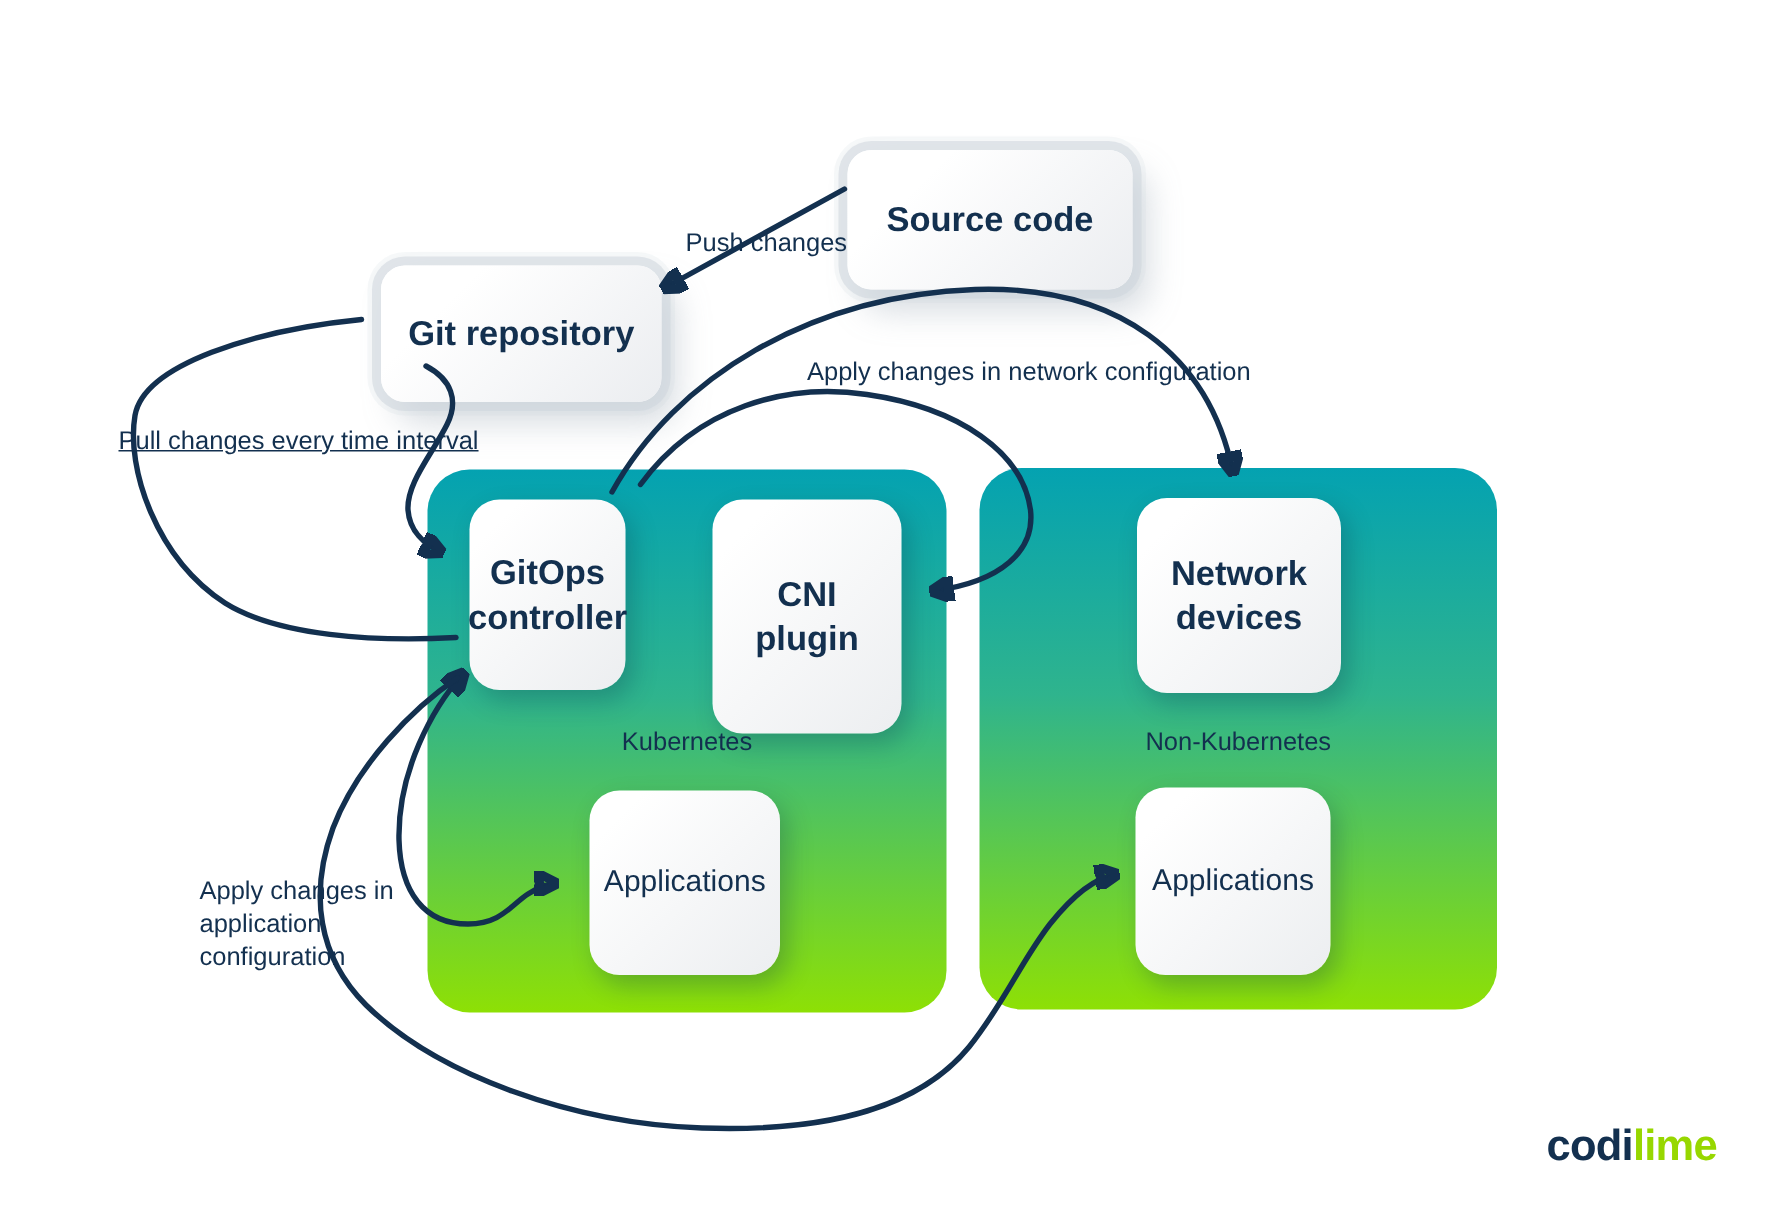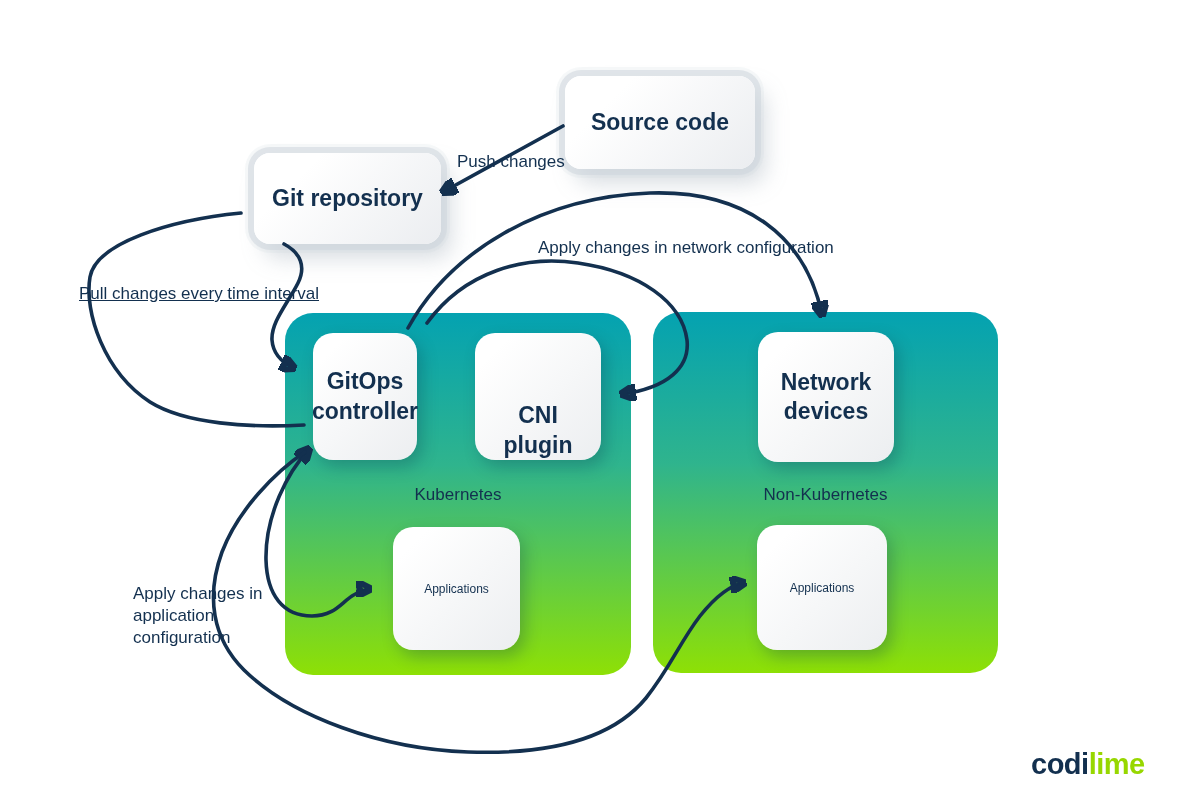--- a/index.html
+++ b/index.html
@@ -24,35 +24,36 @@
     text-align: center;
     box-sizing: border-box;
   }
   
   .halo-box {
     border-radius: 16px;
     background: linear-gradient(135deg, #ffffff 25%, #ebedf0 100%);
     box-shadow: 0 0 0 6px rgba(206,214,221,0.55),
                 0 0 0 9px rgba(206,214,221,0.18),
                 10px 14px 22px rgba(140,155,168,0.35);
+    margin-top: 24px;
   }
   
   .inner-box {
     border-radius: 20px;
     background: linear-gradient(135deg, #ffffff 15%, #edeff1 95%);
     box-shadow: 5px 7px 16px rgba(8,55,75,0.28);
   }
   .node-title {
     font-size: 23px;
     font-weight: bold;
     line-height: 1.28;
     padding: 0 14px;
   }
   .node-sub {
-    font-size: 12px;
+    font-size: 20px;
     font-weight: normal;
   }
   
   .env-box {
     position: absolute;
     border-radius: 28px;
     background: linear-gradient(180deg, #04a2b1 0%, #2fb48d 42%, #8ee005 100%);
   }
   .env-label {
     position: absolute;
@@ -111,21 +112,21 @@
   </div>
 
   <div class="node halo-box" style="left:254px; top:153px; width:187px; height:91px;">
     <div class="node-title">Git repository</div>
   </div>
 
   <div class="node inner-box" style="left:313px; top:333px; width:104px; height:127px;">
     <div class="node-title">GitOps controller</div>
   </div>
 
-  <div class="node inner-box" style="left:475px; top:333px; width:126px; height:127px;align-items:flex-end;">
+  <div class="node inner-box" style="left:475px; top:333px; width:126px; height:156px;">
     <div class="node-title">CNI plugin</div>
   </div>
 
   <div class="node inner-box" style="left:393px; top:527px; width:127px; height:123px;">
     <div class="node-sub">Applications</div>
   </div>
 
   <div class="node inner-box" style="left:758px; top:332px; width:136px; height:130px;">
     <div class="node-title">Network devices</div>
   </div>

